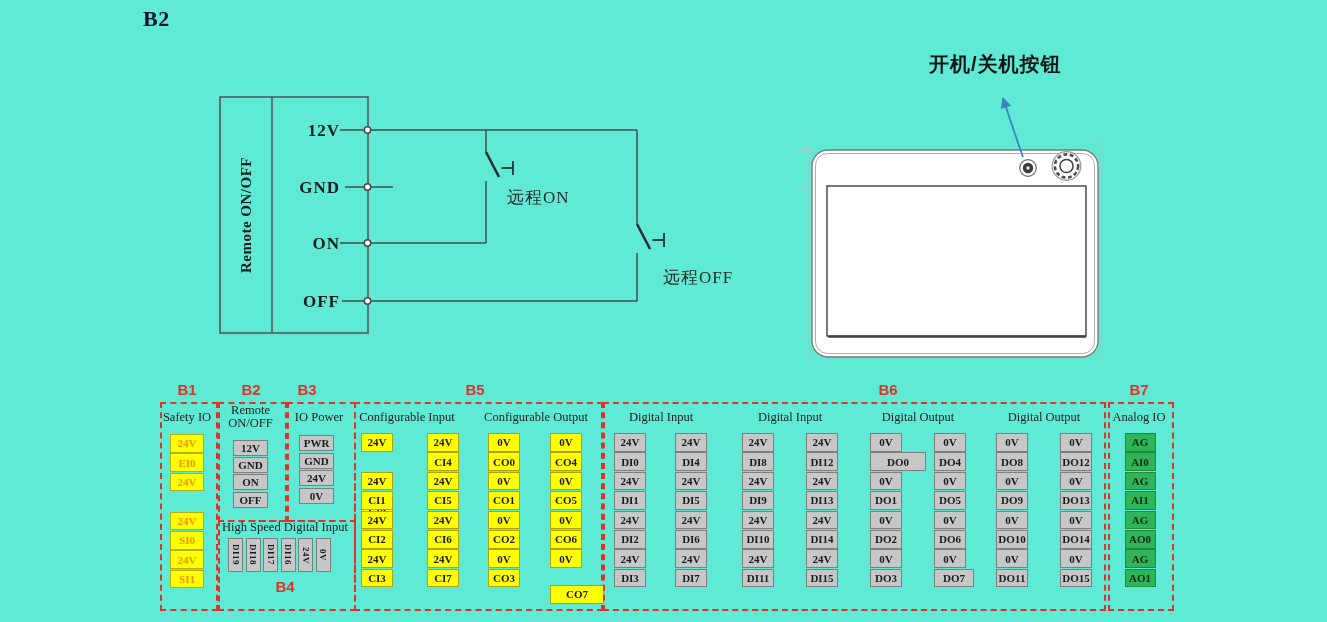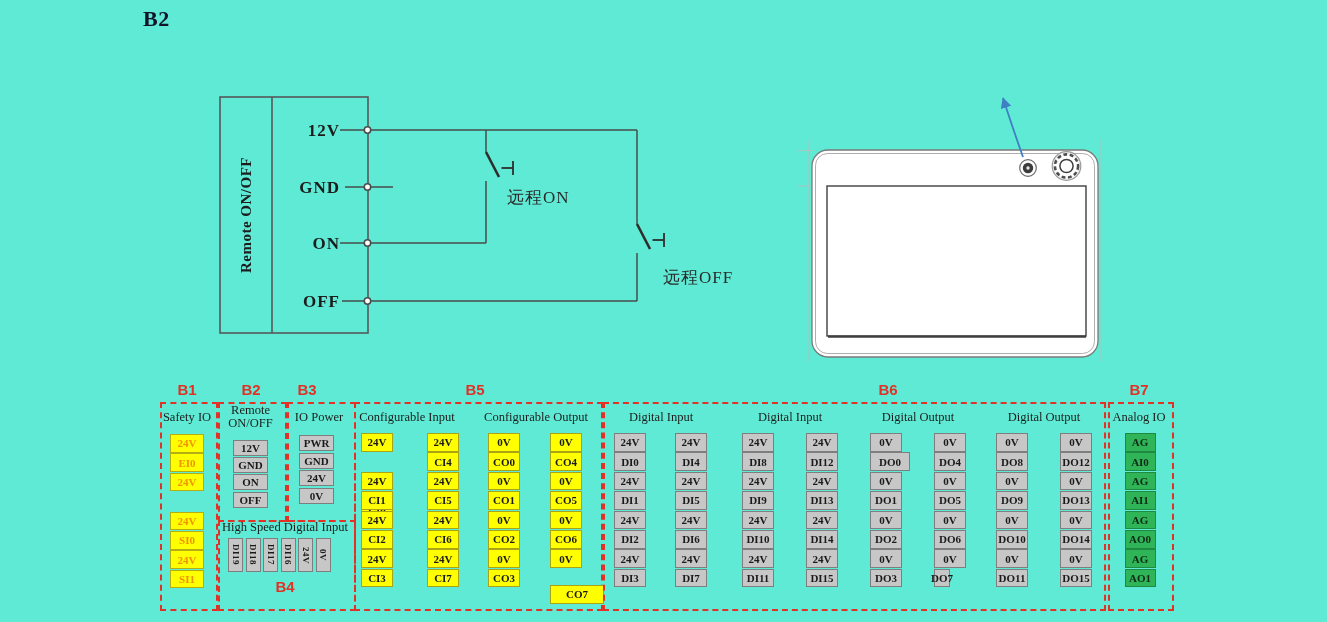--- a/index.html
+++ b/index.html
@@ -131,20 +131,21 @@
 
   <div id="page-title">B2</div>
 
   <div id="remote-box-label">Remote ON/OFF</div>
   <span class="pin-label" style="left:278px;top:121px">12V</span>
   <span class="pin-label" style="left:278px;top:178px">GND</span>
   <span class="pin-label" style="left:278px;top:234px">ON</span>
   <span class="pin-label" style="left:278px;top:292px">OFF</span>
   <span class="cn-label" style="left:507px;top:186px">远程ON</span>
   <span class="cn-label" style="left:663px;top:266px">远程OFF</span>
+  <div id="device-callout">开机/关机按钮</div>
 
   <div id="terminal-strip">
       <div class="sec-box" style="left: 160px; top: 402px; width: 54px; height: 205px;"></div>
       <div class="sec-label" style="left: 187px; top: 381px;">B1</div>
       <div class="sec-header" style="left: 187px; top: 411px;">Safety IO</div>
       <div class="cell s-safety" style="left: 170px; top: 434px; width: 34px; height: 18.5px;">24V</div>
       <div class="cell s-safety" style="left: 170px; top: 453.4px; width: 34px; height: 18.5px;">EI0</div>
       <div class="cell s-safety" style="left: 170px; top: 472.8px; width: 34px; height: 18.5px;">24V</div>
       <div class="cell s-safety" style="left: 170px; top: 492.2px; width: 34px; height: 18.5px; margin-top: 45px;">EI1</div>
       <div class="cell s-safety" style="left: 170px; top: 511.6px; width: 34px; height: 18.5px;">24V</div>
@@ -242,35 +243,35 @@
       <div class="cell s-gray" style="left: 742px; top: 568.8px; width: 32px; height: 18.5px;">DI11</div>
       <div class="cell s-gray" style="left: 806px; top: 433px; width: 32px; height: 18.5px;">24V</div>
       <div class="cell s-gray" style="left: 806px; top: 452.4px; width: 32px; height: 18.5px;">DI12</div>
       <div class="cell s-gray" style="left: 806px; top: 471.8px; width: 32px; height: 18.5px;">24V</div>
       <div class="cell s-gray" style="left: 806px; top: 491.2px; width: 32px; height: 18.5px;">DI13</div>
       <div class="cell s-gray" style="left: 806px; top: 510.6px; width: 32px; height: 18.5px;">24V</div>
       <div class="cell s-gray" style="left: 806px; top: 530px; width: 32px; height: 18.5px;">DI14</div>
       <div class="cell s-gray" style="left: 806px; top: 549.4px; width: 32px; height: 18.5px;">24V</div>
       <div class="cell s-gray" style="left: 806px; top: 568.8px; width: 32px; height: 18.5px; font-family: Liberation Serif, serif;">DI15</div>
       <div class="cell s-gray" style="left: 870px; top: 433px; width: 32px; height: 18.5px;">0V</div>
-      <div class="cell s-gray" style="left: 870px; top: 452.4px; width: 40px; height: 18.5px;">DO0</div>
+      <div class="cell s-gray" style="left: 870px; top: 452.4px; width: 56px; height: 18.5px;">DO0</div>
       <div class="cell s-gray" style="left: 870px; top: 471.8px; width: 32px; height: 18.5px;">0V</div>
       <div class="cell s-gray" style="left: 870px; top: 491.2px; width: 32px; height: 18.5px;">DO1</div>
       <div class="cell s-gray" style="left: 870px; top: 510.6px; width: 32px; height: 18.5px;">0V</div>
       <div class="cell s-gray" style="left: 870px; top: 530px; width: 32px; height: 18.5px;">DO2</div>
       <div class="cell s-gray" style="left: 870px; top: 549.4px; width: 32px; height: 18.5px;">0V</div>
       <div class="cell s-gray" style="left: 870px; top: 568.8px; width: 32px; height: 18.5px;">DO3</div>
       <div class="cell s-gray" style="left: 934px; top: 433px; width: 32px; height: 18.5px;">0V</div>
       <div class="cell s-gray" style="left: 934px; top: 452.4px; width: 32px; height: 18.5px;">DO4</div>
       <div class="cell s-gray" style="left: 934px; top: 471.8px; width: 32px; height: 18.5px;">0V</div>
       <div class="cell s-gray" style="left: 934px; top: 491.2px; width: 32px; height: 18.5px;">DO5</div>
       <div class="cell s-gray" style="left: 934px; top: 510.6px; width: 32px; height: 18.5px;">0V</div>
       <div class="cell s-gray" style="left: 934px; top: 530px; width: 32px; height: 18.5px;">DO6</div>
       <div class="cell s-gray" style="left: 934px; top: 549.4px; width: 32px; height: 18.5px;">0V</div>
-      <div class="cell s-gray" style="left: 934px; top: 568.8px; width: 16px; height: 18.5px;">DO7</div>
+      <div class="cell s-gray" style="left: 934px; top: 568.8px; width: 40px; height: 18.5px;">DO7</div>
       <div class="cell s-gray" style="left: 996px; top: 433px; width: 32px; height: 18.5px;">0V</div>
       <div class="cell s-gray" style="left: 996px; top: 452.4px; width: 32px; height: 18.5px;">DO8</div>
       <div class="cell s-gray" style="left: 996px; top: 471.8px; width: 32px; height: 18.5px;">0V</div>
       <div class="cell s-gray" style="left: 996px; top: 491.2px; width: 32px; height: 18.5px;">DO9</div>
       <div class="cell s-gray" style="left: 996px; top: 510.6px; width: 32px; height: 18.5px;">0V</div>
       <div class="cell s-gray" style="left: 996px; top: 530px; width: 32px; height: 18.5px;">DO10</div>
       <div class="cell s-gray" style="left: 996px; top: 549.4px; width: 32px; height: 18.5px;">0V</div>
       <div class="cell s-gray" style="left: 996px; top: 568.8px; width: 32px; height: 18.5px;">DO11</div>
       <div class="cell s-gray" style="left: 1060px; top: 433px; width: 32px; height: 18.5px;">0V</div>
       <div class="cell s-gray" style="left: 1060px; top: 452.4px; width: 32px; height: 18.5px;">DO12</div>

